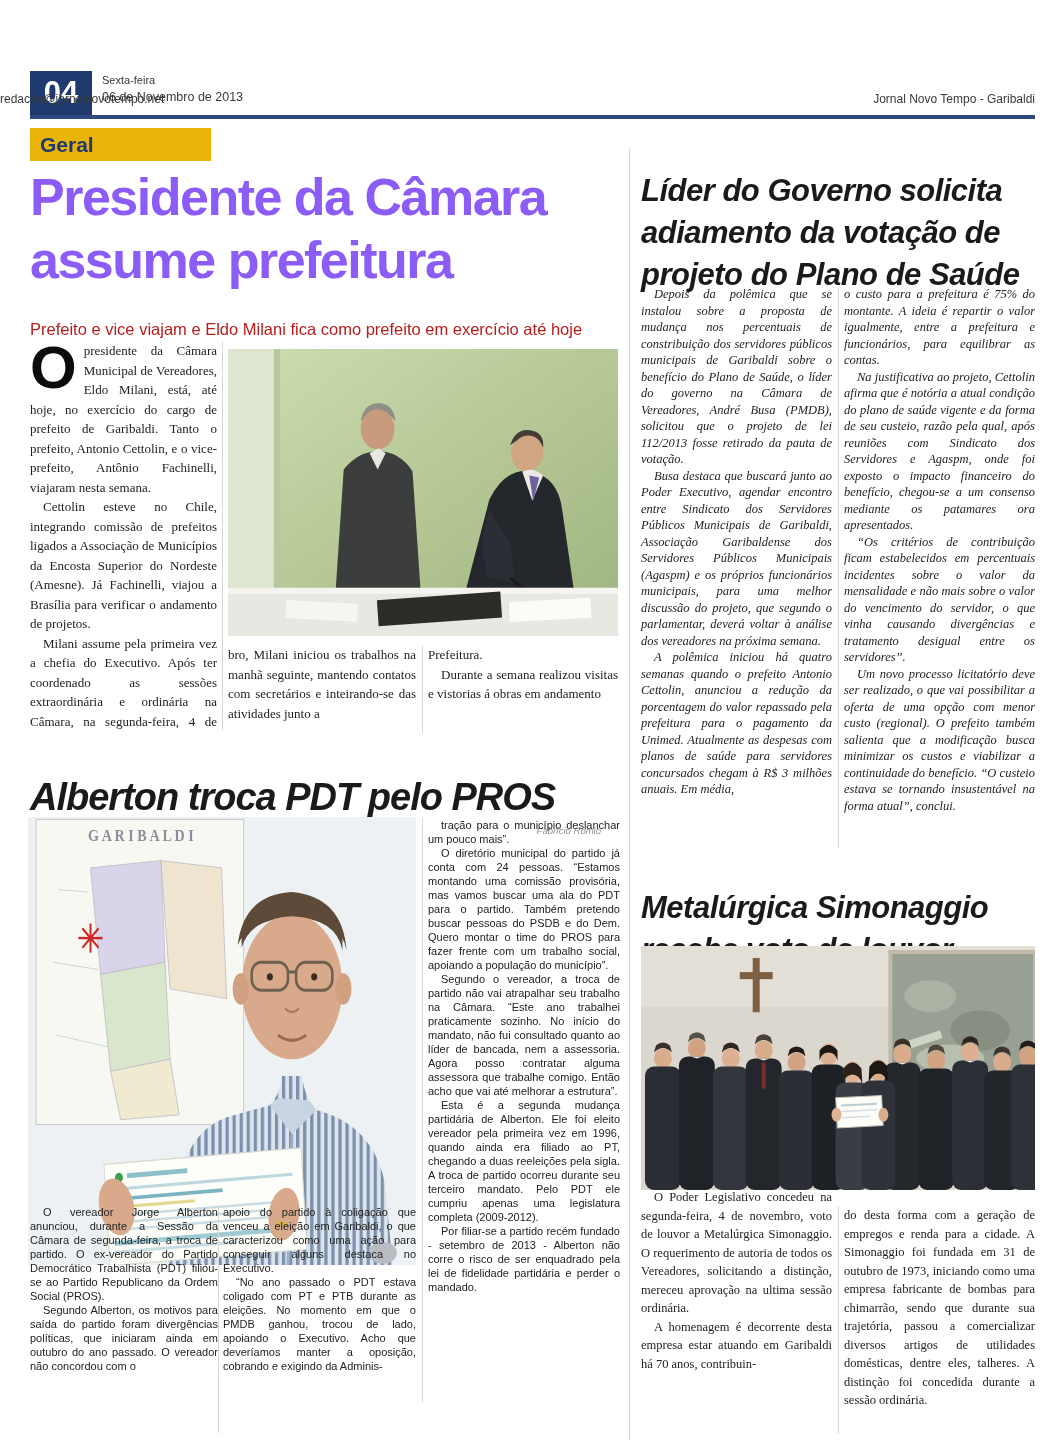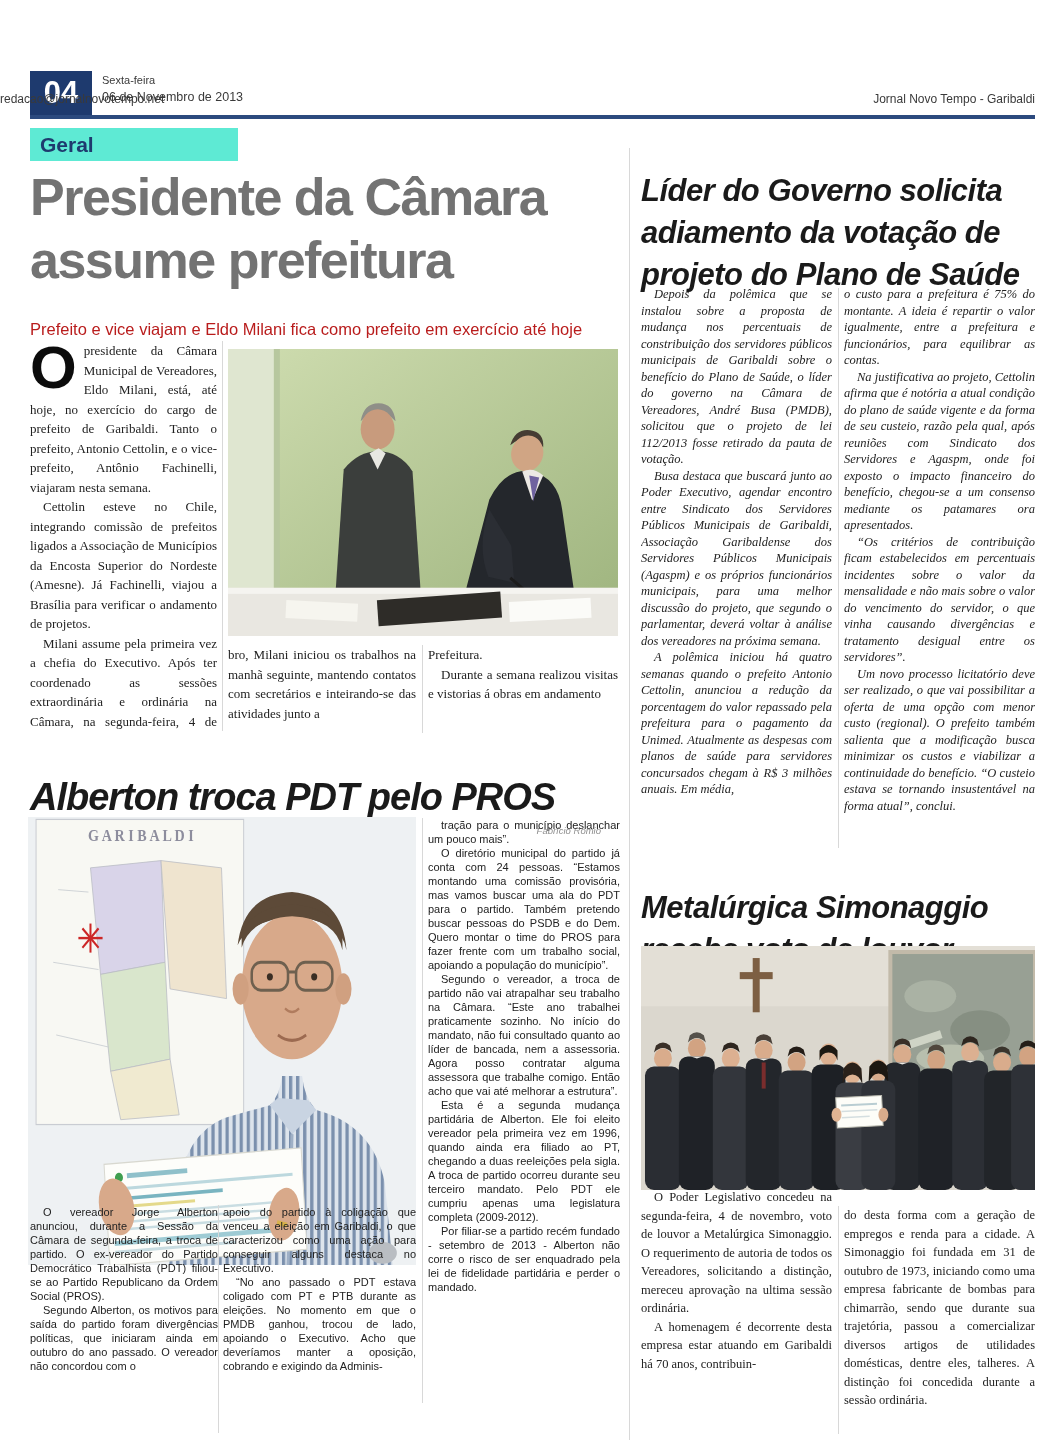--- a/index.html
+++ b/index.html
@@ -11,26 +11,26 @@
   .abs { position:absolute;margin-top:24px; }
 
   
   .pagenum { left:30px; top:47px; width:62px; height:44px; background:#1e3a6e;
              color:#fff; font-weight:bold; font-size:31px; line-height:44px; text-align:center; }
   .weekday { left:102px; top:50px; font-size:11px; color:#3a3a3a; }
   .hdate   { left:102px; top:66px; font-size:12.5px; color:#3a3a3a; }
   .hmail   { left:0; top:68px; width:1058px; text-align:left; font-size:12px; color:#3a3a3a; }
   .hmast   { left:635px; top:68px; width:400px; text-align:right; font-size:12px; color:#3a3a3a; }
   .hrule   { left:30px; top:91px; width:1005px; height:4px; background:#2c4a7e; }
-  .geral   { left:30px; top:104px; width:208px; height:33px; background:#5eead4;
+  .geral   { left:30px; top:104px; width:181px; height:33px; background:#eab308;
              color:#1e3a6e; font-weight:bold; font-size:21px; line-height:33px; padding-left:10px; }
 
   
   .h-main { left:30px; top:142px; width:585px; font-weight:bold; font-size:52px;
-            line-height:63px; letter-spacing:-1.5px; color:#737373; }
+            line-height:63px; letter-spacing:-1.5px; color:#8b5cf6; }
   .h-sub  { left:30px; top:296px; width:610px; font-size:16.5px; color:#b91c1c; }
   .h-alb  { left:30px; top:752px; width:540px; font-style:italic; font-size:38px;
             letter-spacing:-1px; color:#1a1a1a; }
   .h-right { font-style:italic; font-size:31px; line-height:42px; letter-spacing:-0.5px; color:#1a1a1a; }
   .h-saude { left:641px; top:146px; width:394px; }
   .h-sim   { left:641px; top:863px; width:394px; }
 
   .credit { font-style:italic; font-size:9.5px; color:#8f8f8f; text-align:right; }
 
   

